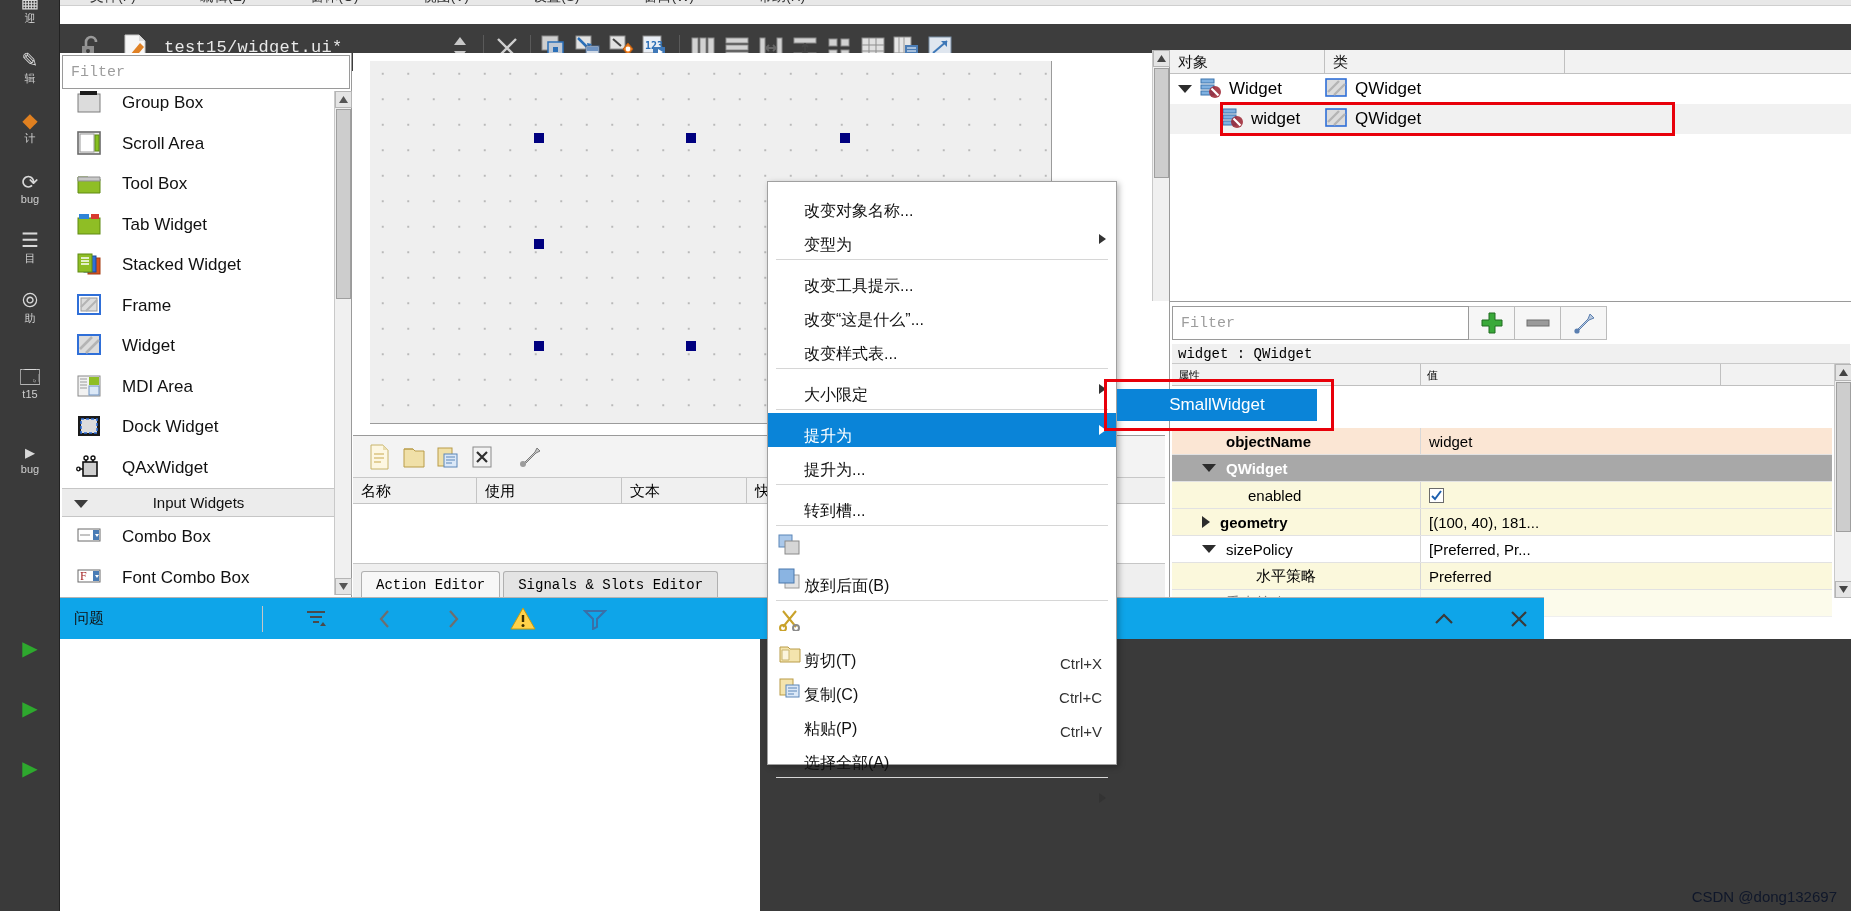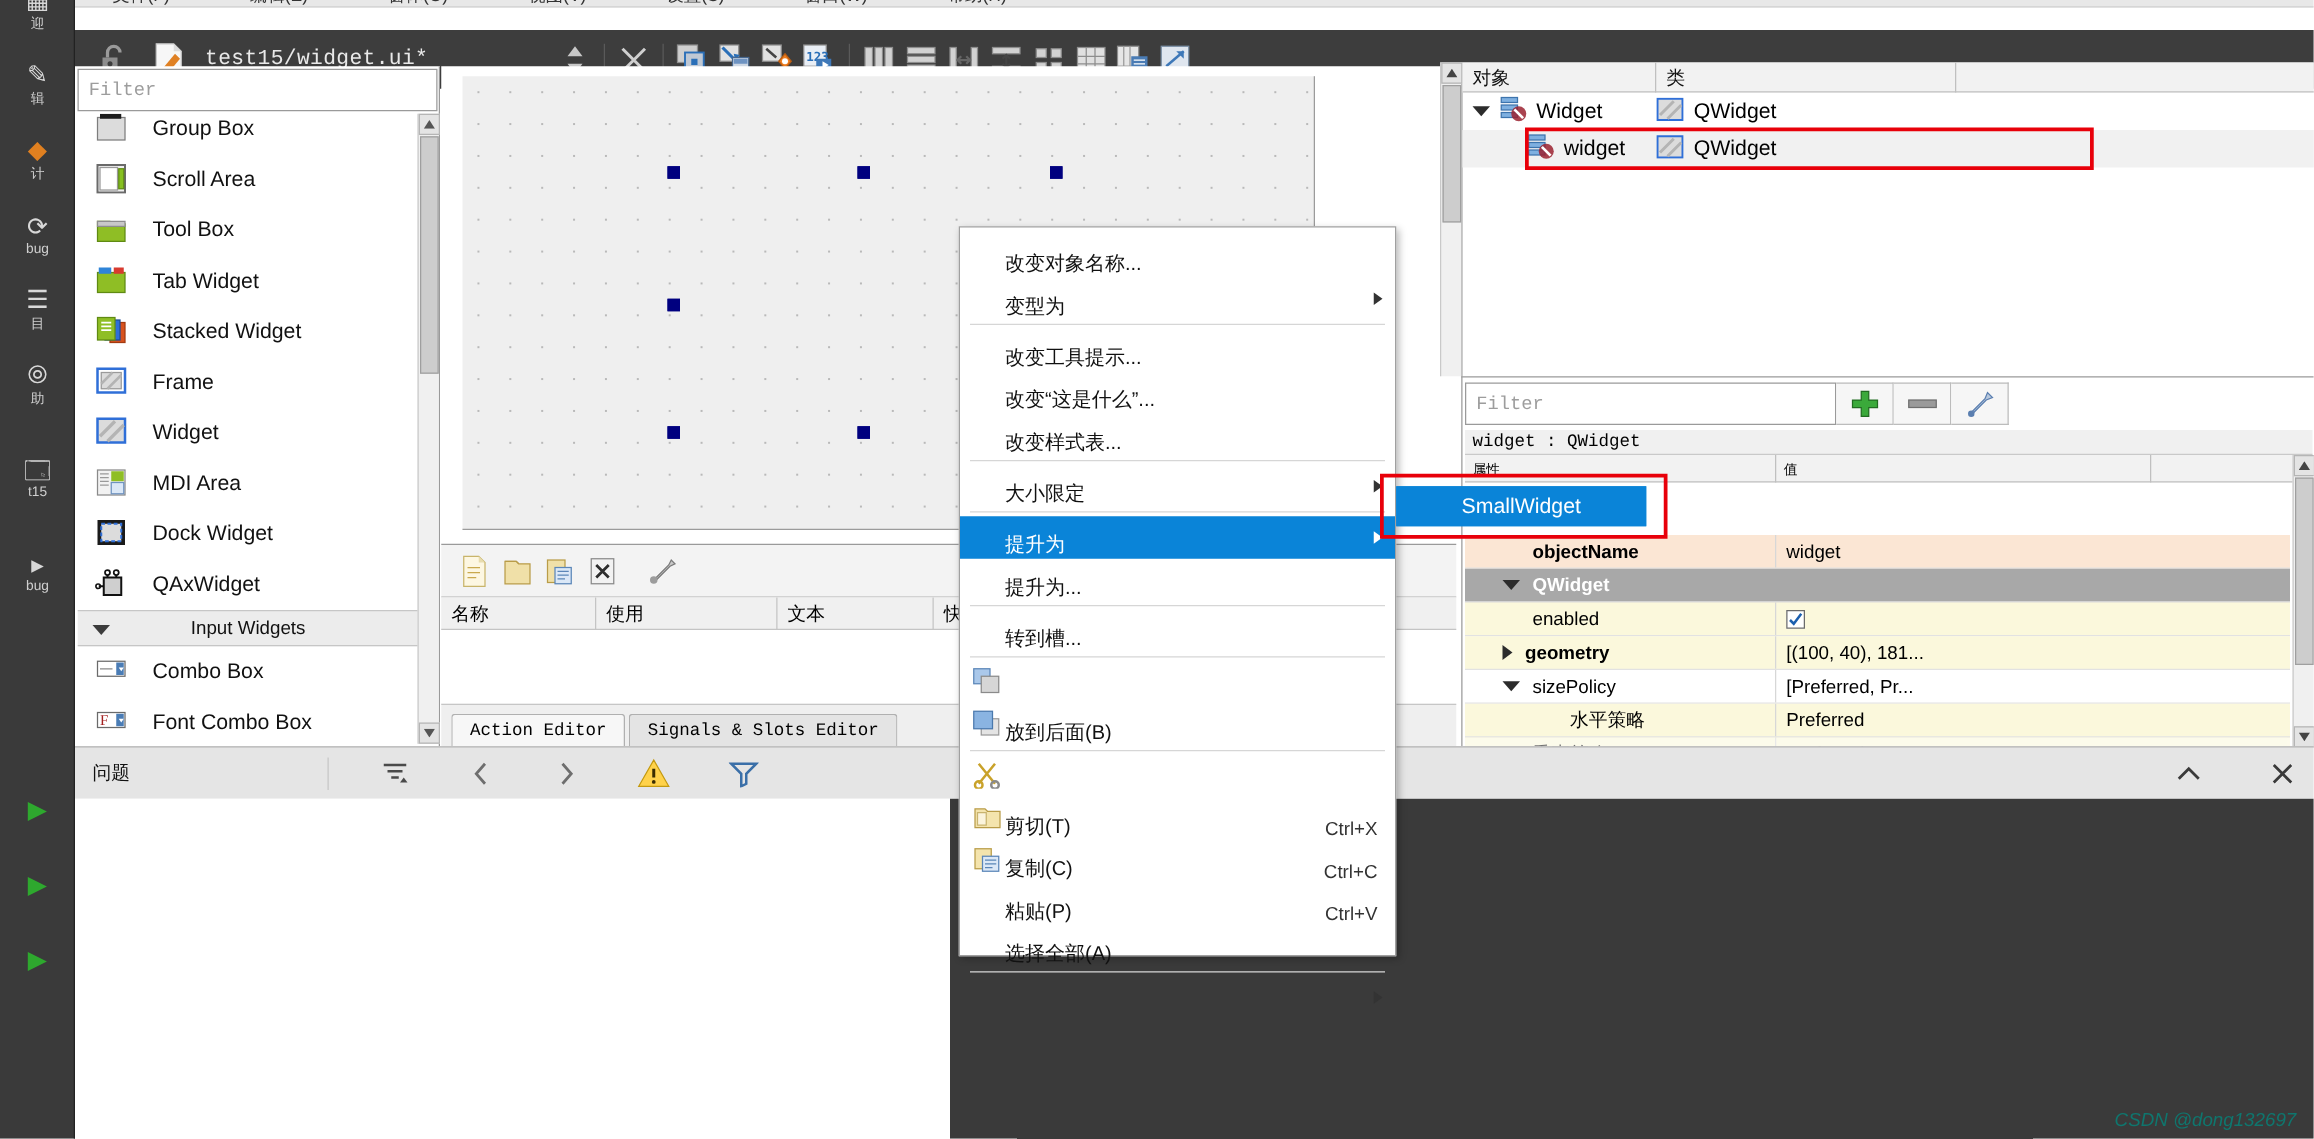--- a/index.html
+++ b/index.html
@@ -115,21 +115,21 @@
   #pe-filter { width:297px; height:34px; border:1px solid #9a9a9a; display:flex; align-items:center; padding-left:8px; }
   #pe-filter span { color:#9d9d9d; font-family:"Liberation Mono", monospace; font-size:15px; }
   #pe-objline { position:absolute; left:2px; top:42px; width:678px; height:20px; background:#f0f0f0; border-bottom:1px solid #c9c9c9;
     font-family:"Liberation Mono", monospace; font-size:14px; padding-left:6px; display:flex; align-items:center; }
   #pe-colhdr { position:absolute; left:2px; top:62px; width:678px; height:22px; background:#f2f2f2; border-bottom:1px solid #c0c0c0; display:flex; }
   #pe-colhdr div { height:22px; display:flex; align-items:center; padding-left:6px; border-right:1px solid #c0c0c0; font-size:11px; }
   .pe-row { position:absolute; left:2px; width:660px; height:27px; display:flex; font-size:15px; border-bottom:1px solid #e2e2e2; }
   .pe-row .k { width:249px; display:flex; align-items:center; padding-left:8px; border-right:1px solid #d7d7d7; }
   .pe-row .v { flex:1; display:flex; align-items:center; padding-left:8px; }
   
-  #issue-bar { position:absolute; left:60px; top:597px; width:1791px; height:42px; background:#e5e5e5; border-top:1px solid #b4b4b4; display:flex; align-items:center;gap:28px; }
+  #issue-bar { position:absolute; left:60px; top:597px; width:1484px; height:42px; background:#0ea5e9; border-top:1px solid #b4b4b4; display:flex; align-items:center;gap:28px; }
   #issue-title { width:170px; padding-left:14px; font-size:15px; color:#111; }
   #issue-sep { width:1px; height:26px; background:#c6c6c6; margin:0 4px; }
   #bottom-panel { position:absolute; left:60px; top:639px; width:1791px; height:272px; background:#fff; }
   #bottom-dark { position:absolute; left:760px; top:639px; width:1091px; height:272px; background:#3a3a3a; }
   
   #context-menu {
     position:absolute; left:767px; top:181px; width:350px; height:584px;
     background:#ffffff; border:1px solid #a0a0a0; box-shadow:2px 2px 6px rgba(0,0,0,.28); z-index:60;
   }
   .cm-item { position:relative; height:32px; display:flex; align-items:flex-end; padding-left:36px; font-size:16px; color:#111; }
@@ -142,21 +142,21 @@
   .cm-short { position:absolute; right:14px; font-size:15px; color:#333; }
   .cm-ico { position:absolute; left:10px; top:5px; width:24px; height:22px; }
   
   #submenu {
     position:absolute; left:1117px; top:389px; width:200px; height:32px;
     background:#0a84d8; border:1px solid #0a84d8; z-index:70;
     display:flex; align-items:center; justify-content:center;
     color:#fff; font-size:17px;
   }
   #submenu-redbox { position:absolute; left:1104px; top:379px; width:230px; height:52px; border:3px solid #e8000a; z-index:80; pointer-events:none; }
-  #watermark { position:absolute; right:14px; bottom:6px; color:#0f766e; font-size:15px; z-index:90;font-style:italic; }
+  #watermark { position:absolute; right:14px; bottom:6px; color:#0f172a; font-size:15px; z-index:90; }
 </style>
 </head>
 <body>
 
 <div id="left-rail">
   <div class="rail-item" style="top:-20px">
     <span class="rail-glyph">▦</span>
     <span class="rail-label">迎</span>
   </div>
   <div class="rail-item" style="top:40px">
@@ -659,21 +659,21 @@
 
   <div class="pe-row" style="top:153px;background:#a8a8a8;color:#fff">
     <div class="k" style="font-weight:bold;padding-left:30px;border-right:none;align-items:center">
       <span style="width:0;height:0;border-left:7px solid transparent;border-right:7px solid transparent;border-top:8px solid #2c2c2c;margin-right:10px"></span>
       <span>QWidget</span>
     </div>
     <div class="v"></div>
   </div>
 
   <div class="pe-row" style="top:180px;background:#fbf8dc">
-    <div class="k" style="padding-left:54px">enabled</div>
+    <div class="k" style="padding-left:76px">enabled</div>
     <div class="v">
       <span style="display:inline-block;width:15px;height:15px;border:1px solid #6b6b6b;background:#fff;position:relative">
         <svg width="13" height="13" viewBox="0 0 13 13" style="position:absolute;left:0;top:0">
             <path d="M2 7 l3 3 l6 -8" stroke="#1c5fae" stroke-width="2" fill="none"></path>
           </svg>
       </span>
     </div>
   </div>
 
   <div class="pe-row" style="top:207px;background:#fbf8dc">

